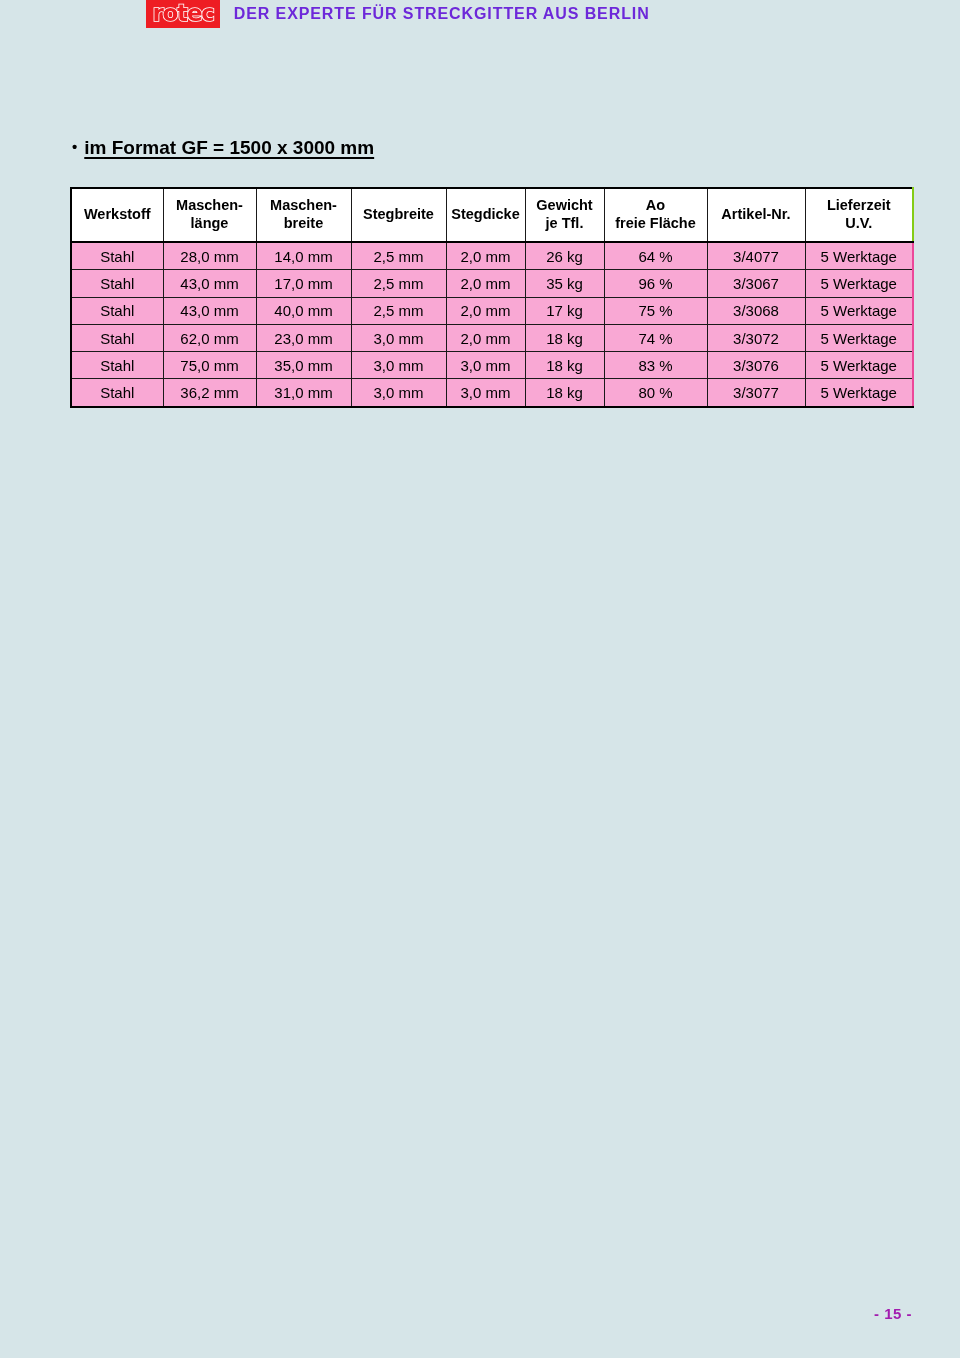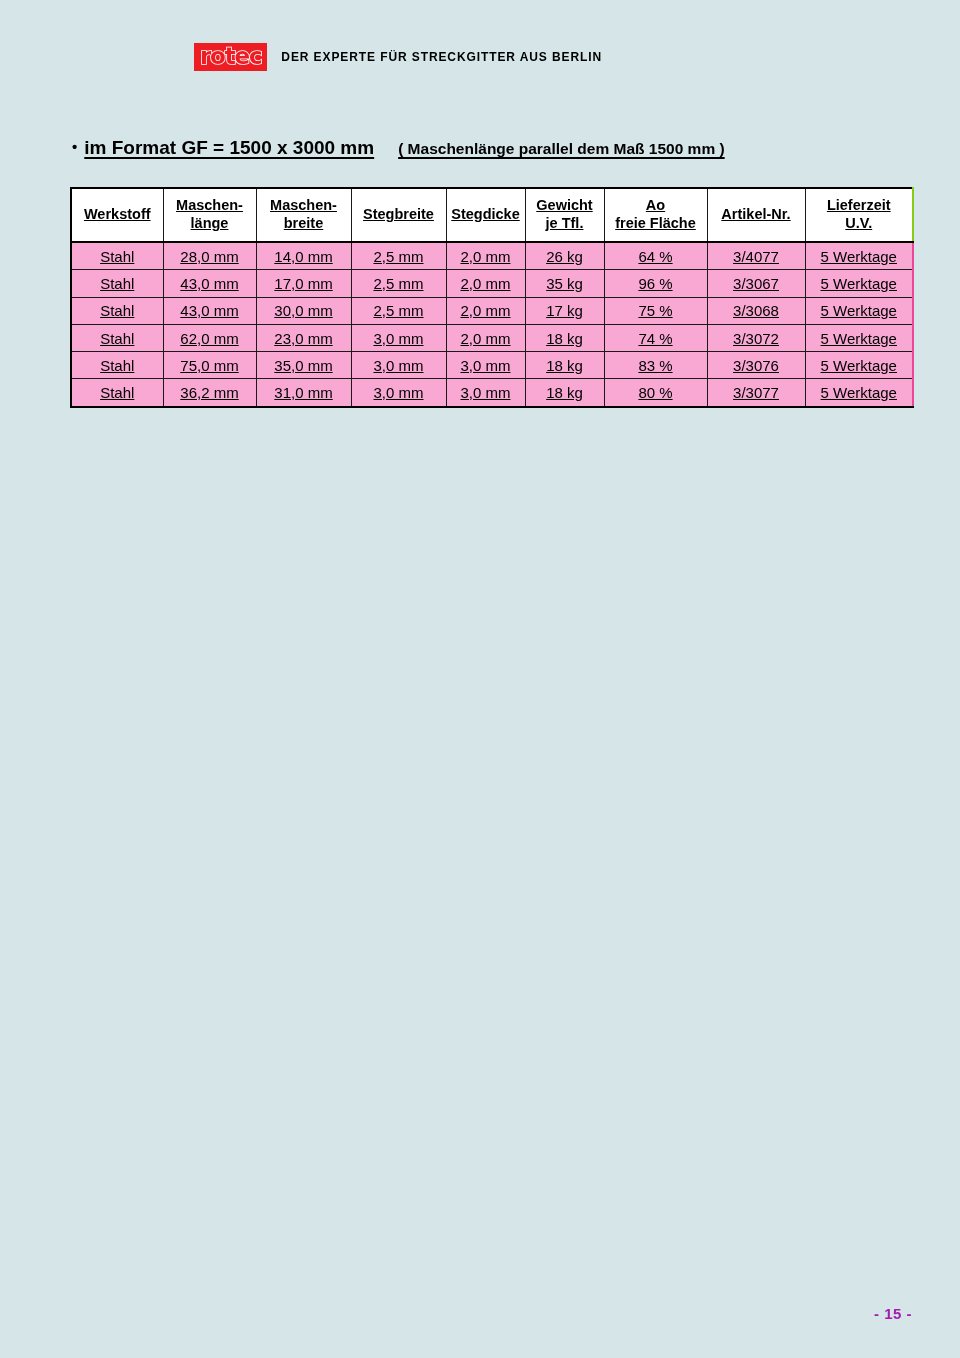--- a/index.html
+++ b/index.html
@@ -11,26 +11,26 @@
     height: 1358px;
     background: #d6e5e8;
     font-family: "Liberation Sans", sans-serif;
     position: relative;
     overflow: hidden;
   }
 
   
   .page-header {
     position: absolute;
-    top: 7px;
+    top: 0;
     left: 0;
     width: 760px;
     height: 100px;
     display: flex;
-    align-items: center;
+    align-items: flex-start;
     justify-content: center;
   }
   .header-inner {
     display: flex;
     align-items: center;
     gap: 14px;
     transform: translateX(18px);
   }
   .logo-box {
     background: #ee1d23;
@@ -46,24 +46,24 @@
     font-size: 23px;
     letter-spacing: -1.2px;
     color: #ee1d23;
     -webkit-text-stroke: 1.6px #ffffff;
     paint-order: stroke fill;
     line-height: 1;
     display: block;
   }
   .header-tagline {
     font-family: "Liberation Sans", sans-serif;
-    font-size: 12px;
+    font-size: 16px;
     font-weight: bold;
     letter-spacing: 0.9px;
-    color: #000000;
+    color: #6d28d9;
     white-space: nowrap;
   }
 
   
   .section-title {
     position: absolute;
     top: 137px;
     left: 72px;
     font-size: 19px;
     font-weight: bold;
@@ -78,35 +78,34 @@
     line-height: 1;
     position: relative;
     top: -2px;
   }
   .title-underlined {
     text-decoration: underline;
     text-underline-offset: 3px;
     text-decoration-thickness: 2px;
     display: flex;
     align-items: baseline;
-    gap: 24px;
+    gap: 7px;
   }
   .title-main { font-size: 19px; font-weight: bold; }
   .title-paren { font-size: 15.5px; font-weight: bold; }
 
   
   .spec-table {
     position: absolute;
     top: 187px;
     left: 70px;
     width: 842px;
     border-collapse: collapse;
     background: #ffffff;
     table-layout: fixed;
-    text-decoration: underline;
   }
   .spec-table th,
   .spec-table td {
     border-left: 1.3px solid #1a1a1a;
     border-right: 1.3px solid #1a1a1a;
     text-align: center;
     background: #fdfdfd;
     color: #000000;
     padding: 0;
   }
@@ -158,21 +157,20 @@
       <span class="logo-text">rotec</span>
     </div>
     <div class="header-tagline">DER EXPERTE FÜR STRECKGITTER AUS BERLIN</div>
   </div>
 </div>
 
 <div class="section-title">
   <span class="bullet-dot">•</span>
   <span class="title-underlined">
     <span class="title-main">im Format GF = 1500 x 3000 mm</span>
-    <span class="title-paren">( Maschenlänge parallel dem Maß 1500 mm )</span>
   </span>
 </div>
 
 <table class="spec-table">
   <colgroup>
     <col style="width:92px">
     <col style="width:93px">
     <col style="width:95px">
     <col style="width:95px">
     <col style="width:79px">
@@ -240,21 +238,21 @@
       <td>2,5 mm</td>
       <td>2,0 mm</td>
       <td>35 kg</td>
       <td>96 %</td>
       <td>3/3067</td>
       <td>5 Werktage</td>
     </tr>
     <tr>
       <td>Stahl</td>
       <td>43,0 mm</td>
-      <td>30,0 mm</td>
+      <td>40,0 mm</td>
       <td>2,5 mm</td>
       <td>2,0 mm</td>
       <td>17 kg</td>
       <td>75 %</td>
       <td>3/3068</td>
       <td>5 Werktage</td>
     </tr>
     <tr>
       <td>Stahl</td>
       <td>62,0 mm</td>

